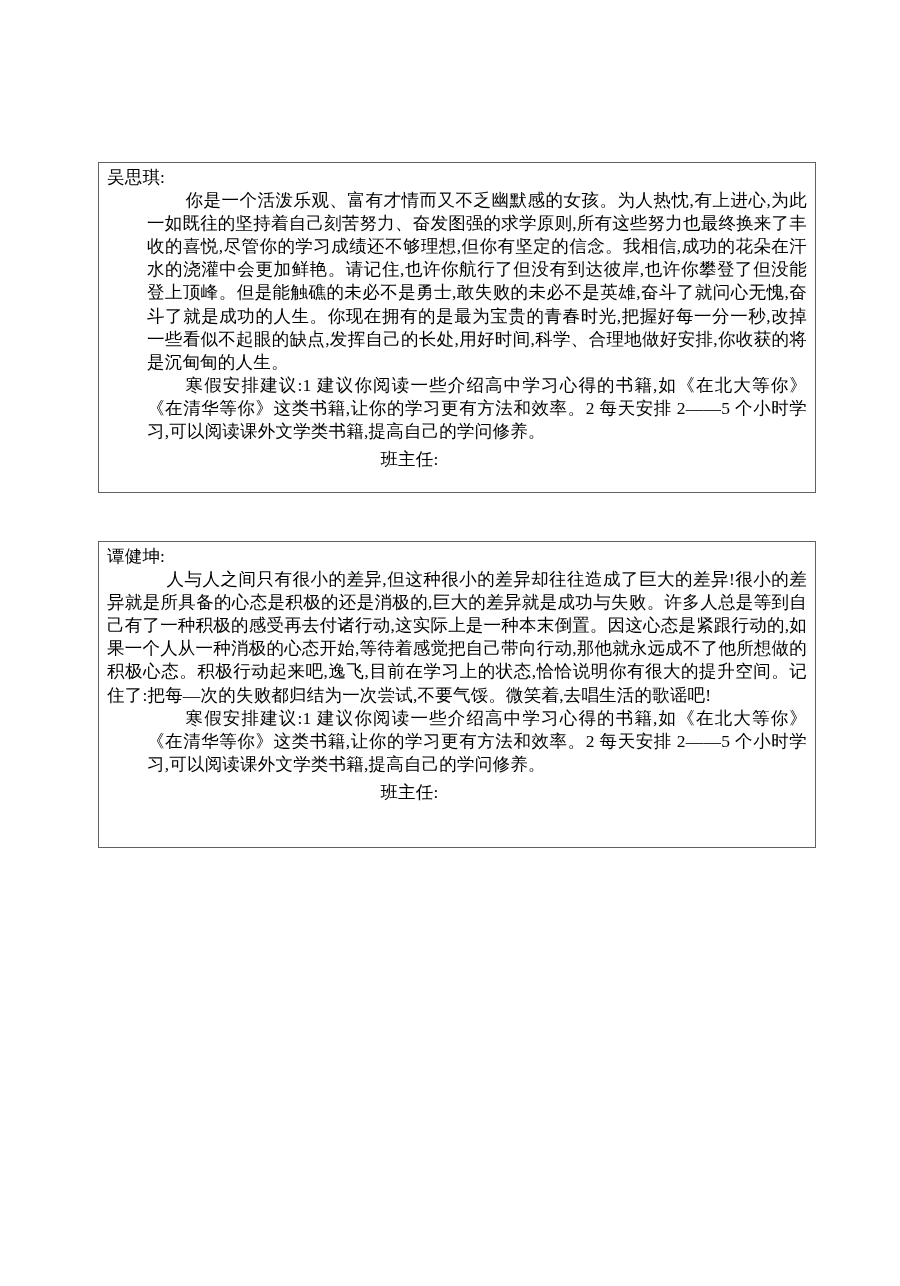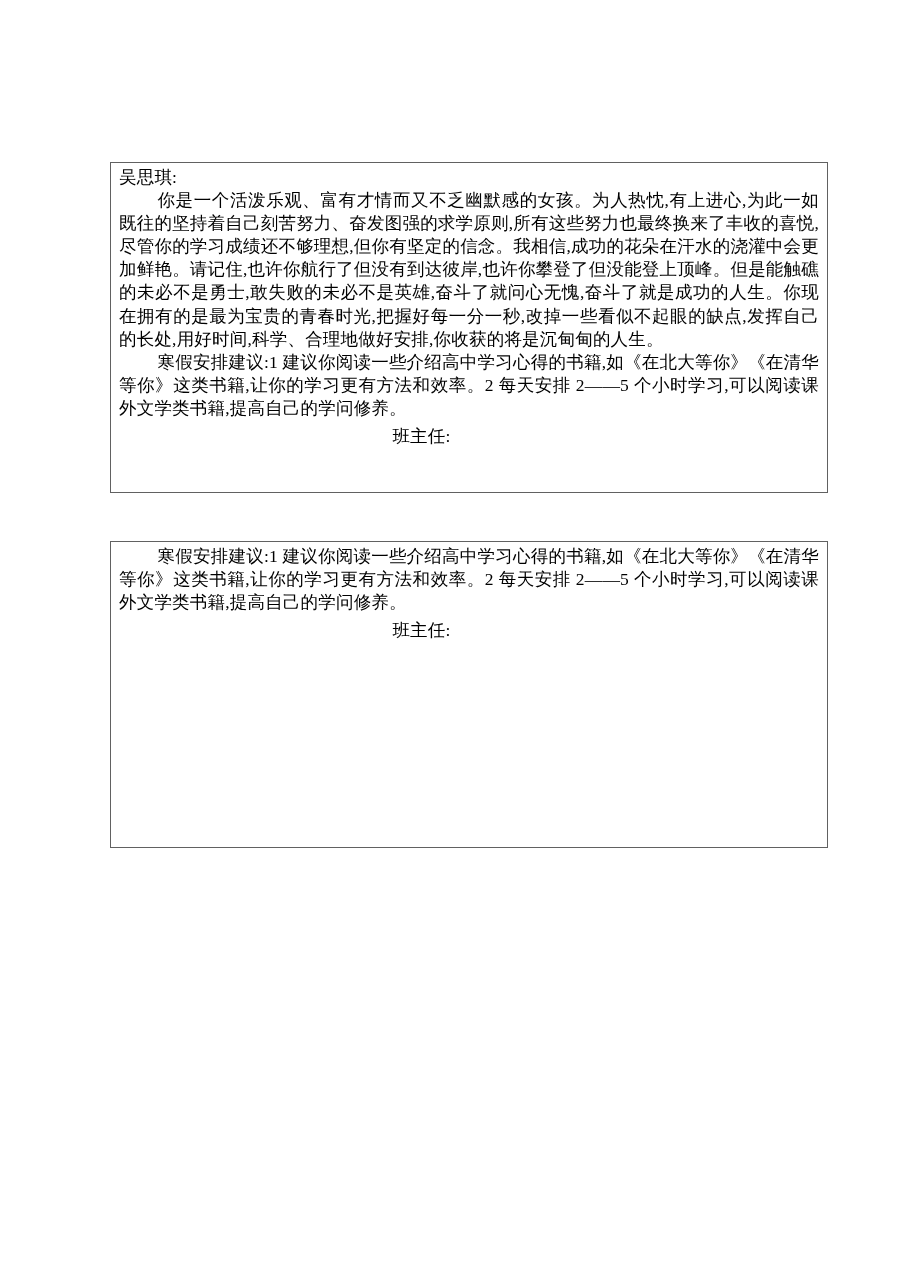--- a/index.html
+++ b/index.html
@@ -10,54 +10,56 @@
   body {
     position: relative;
     width: 900px;
     height: 1286px;
     font-family: "Liberation Serif", "DejaVu Serif", serif;
     color: #000000;
     overflow: hidden;
   }
   .comment-card {
     position: absolute;
-    left: 110px;
+    left: 98px;
     width: 718px;
     border: 1.5px solid #616161;
     box-sizing: border-box;
     padding: 3px 8px 0 8px;
     background: #ffffff;
   }
   .comment-card.card-1 { top: 162px; height: 331px; }
   .comment-card.card-2 { top: 541px; height: 307px; }
   .comment-card p {
     margin: 0;
     font-size: 17.5px;
     line-height: 23.1px;
     text-align: justify;
     text-justify: inter-ideograph;
     letter-spacing: 0.2px;
   }
   p.student-name {
     text-align: left;
   }
-  p.indent-2 { text-indent: 2.2em; }
+  p.indent-2 { text-indent: 2.2em; margin-left: 40px; }
   p.indent-3 { text-indent: 3.4em; }
   p.signature-line {
     text-align: center;
     padding-right: 95px;
     margin-top: 5px;
   }
 </style>
 </head>
 <body>
 
 <div class="comment-card card-1">
   <p class="student-name">吴思琪:</p>
   <p class="indent-2">你是一个活泼乐观、富有才情而又不乏幽默感的女孩。为人热忱,有上进心,为此一如既往的坚持着自己刻苦努力、奋发图强的求学原则,所有这些努力也最终换来了丰收的喜悦,尽管你的学习成绩还不够理想,但你有坚定的信念。我相信,成功的花朵在汗水的浇灌中会更加鲜艳。请记住,也许你航行了但没有到达彼岸,也许你攀登了但没能登上顶峰。但是能触礁的未必不是勇士,敢失败的未必不是英雄,奋斗了就问心无愧,奋斗了就是成功的人生。你现在拥有的是最为宝贵的青春时光,把握好每一分一秒,改掉一些看似不起眼的缺点,发挥自己的长处,用好时间,科学、合理地做好安排,你收获的将是沉甸甸的人生。</p>
   <p class="indent-2">寒假安排建议:1 建议你阅读一些介绍高中学习心得的书籍,如《在北大等你》《在清华等你》这类书籍,让你的学习更有方法和效率。2 每天安排 2——5 个小时学习,可以阅读课外文学类书籍,提高自己的学问修养。</p>
   <p class="signature-line">班主任:</p>
 </div>
 
 <div class="comment-card card-2">
+  <p class="student-name">谭健坤:</p>
+  <p class="indent-3">人与人之间只有很小的差异,但这种很小的差异却往往造成了巨大的差异!很小的差异就是所具备的心态是积极的还是消极的,巨大的差异就是成功与失败。许多人总是等到自己有了一种积极的感受再去付诸行动,这实际上是一种本末倒置。因这心态是紧跟行动的,如果一个人从一种消极的心态开始,等待着感觉把自己带向行动,那他就永远成不了他所想做的积极心态。积极行动起来吧,逸飞,目前在学习上的状态,恰恰说明你有很大的提升空间。记住了:把每—次的失败都归结为一次尝试,不要气馁。微笑着,去唱生活的歌谣吧!</p>
   <p class="indent-2">寒假安排建议:1 建议你阅读一些介绍高中学习心得的书籍,如《在北大等你》《在清华等你》这类书籍,让你的学习更有方法和效率。2 每天安排 2——5 个小时学习,可以阅读课外文学类书籍,提高自己的学问修养。</p>
   <p class="signature-line">班主任:</p>
 </div>
 
 </body></html>

